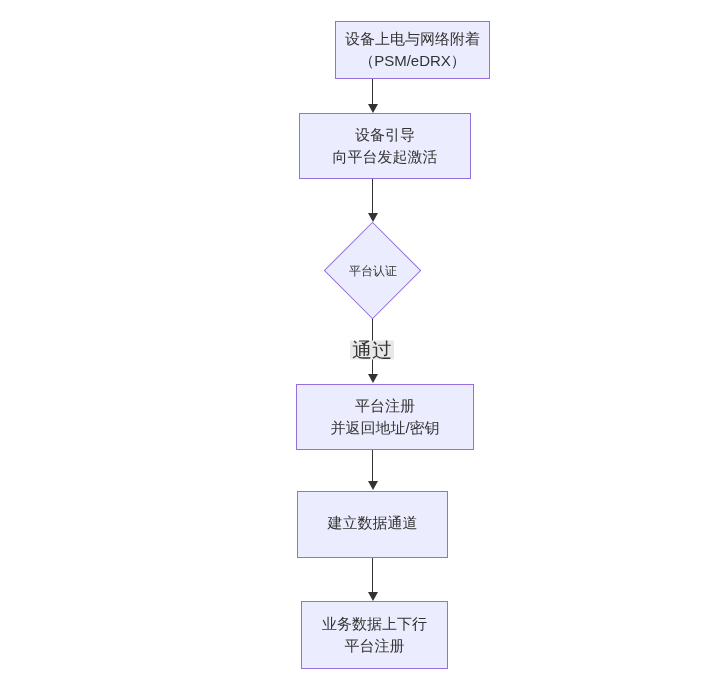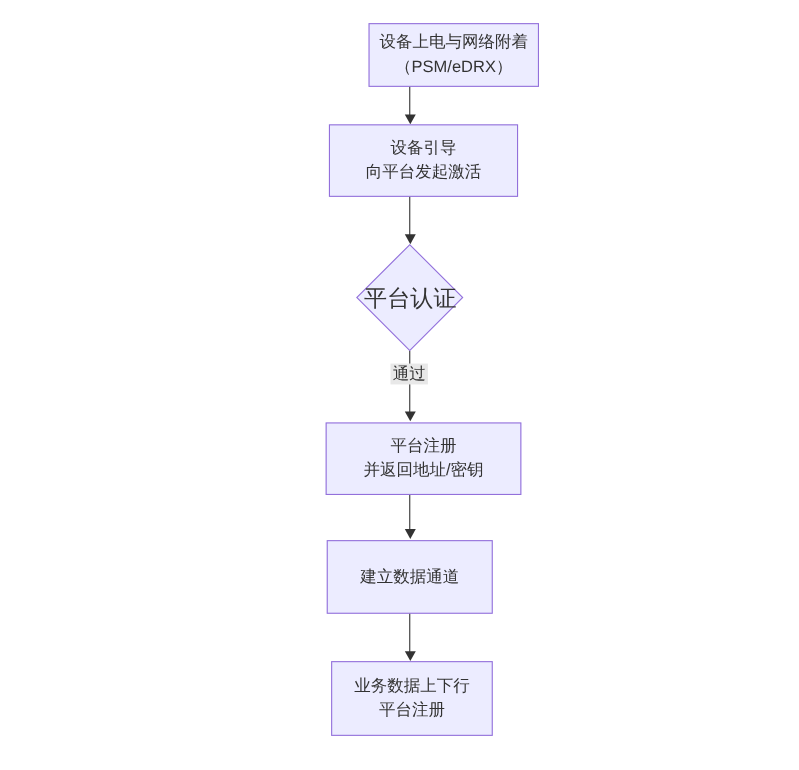--- a/index.html
+++ b/index.html
@@ -25,21 +25,21 @@
     align-items: center;
     justify-content: center;
     text-align: center;
     color: var(--text, #333333);
     font-size: 15px;
     line-height: 22px;
   }
   #node-1 { left: 296px; top: 21px;  width: 155px; height: 58px; margin-left: 39px; }
   #node-2 { left: 299px; top: 113px; width: 172px; height: 66px; }
   #node-4 { left: 296px; top: 384px; width: 178px; height: 66px; }
-  #node-5 { left: 297px; top: 491px; width: 151px; height: 67px; }
+  #node-5 { left: 297px; top: 491px; width: 151px; height: 67px; font-family: Liberation Mono, monospace; }
   #node-6 { left: 301px; top: 601px; width: 147px; height: 68px; }
 
   
   .diamond-wrap {
     position: absolute;
     left: 324px; top: 222px;
     width: 98px; height: 98px;
   }
   .diamond-shape {
     position: absolute;
@@ -49,21 +49,21 @@
     border: 1px solid var(--node-border, #9370DB);
     transform: rotate(45deg);
   }
   .diamond-label {
     position: absolute;
     inset: 0;
     display: flex;
     align-items: center;
     justify-content: center;
     color: var(--text, #333333);
-    font-size: 21px;
+    font-size: 12px;
   }
 
   
   .edge-line {
     position: absolute;
     left: 372px;
     width: 1px;
     background: var(--arrow, #333333);
   }
   #edge-line-1 { top: 79px;  height: 26px; }
@@ -81,25 +81,25 @@
     border-top: 9px solid var(--arrow, #333333);
   }
   #edge-arrowhead-1 { top: 104px; }
   #edge-arrowhead-2 { top: 213px; }
   #edge-arrowhead-3 { top: 374px; }
   #edge-arrowhead-4 { top: 481px; }
   #edge-arrowhead-5 { top: 592px; }
 
   .edge-label {
     position: absolute;
-    left: 372px; top: 340px;
+    left: 372px; top: 350px;
     transform: translate(-50%, -50%);
     background: var(--edge-label-bg, #e8e8e8);
     color: var(--text, #333333);
-    font-size: 15px;
+    font-size: 20px;
     line-height: 19px;
     padding: 0 2px;
     white-space: nowrap;
   }
 </style>
 </head>
 <body>
 
 <div class="canvas">
 

